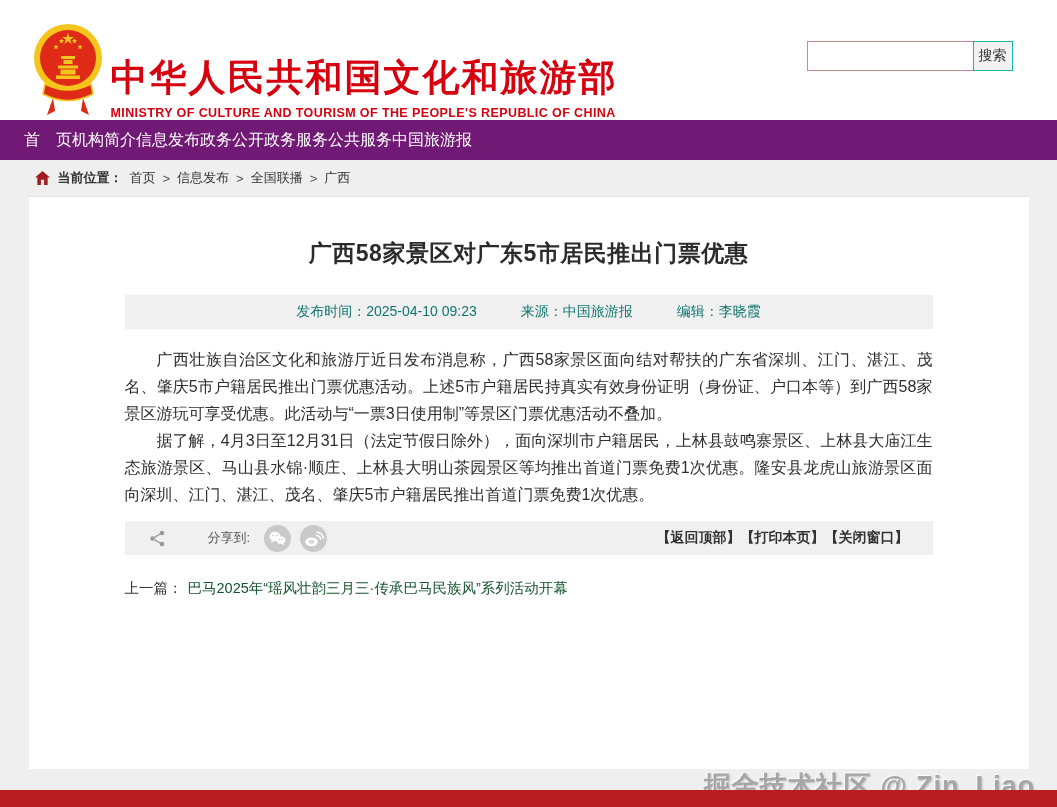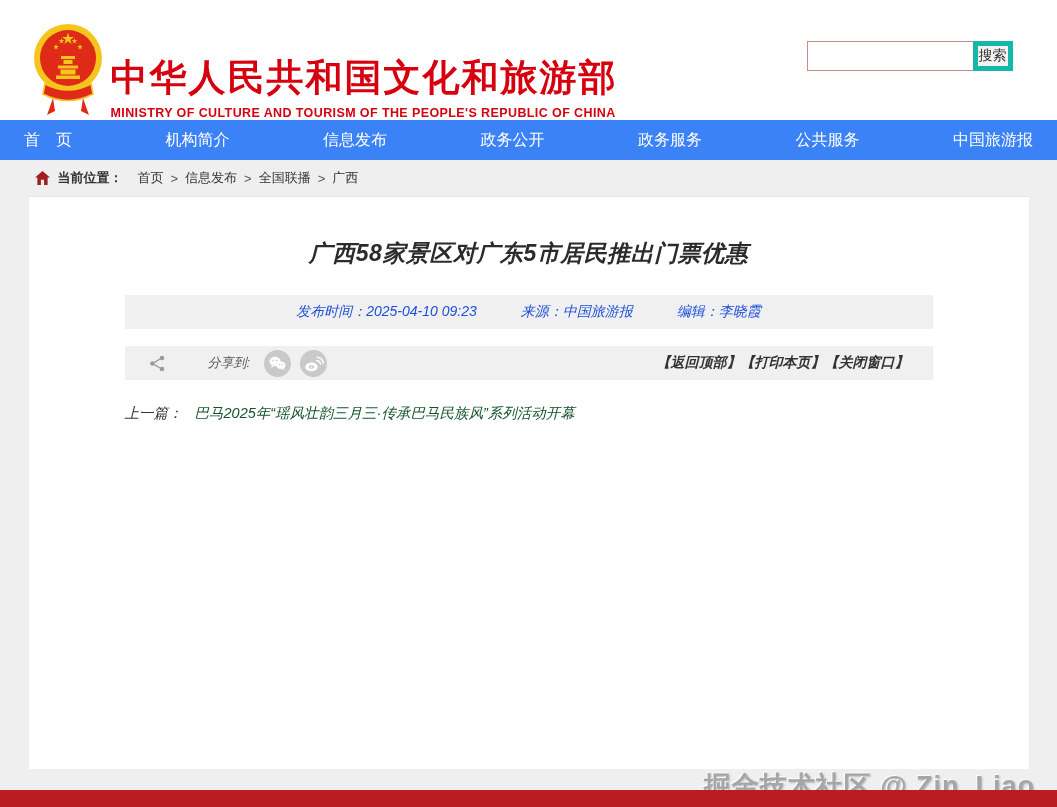--- a/index.html
+++ b/index.html
@@ -23,55 +23,55 @@
   }
   .site-subtitle {
     color: #D6000F; font-size: 12.5px; font-weight: bold; letter-spacing: 0.4px; margin-top: 6px;
   }
   .search { position: absolute; right: 16px; top: 41px; display: flex; }
   .search-input {
     width: 167px; height: 30px; border: 1px solid #C98A8A; outline: none;
     font-size: 14px; padding: 0 6px; background: #fff;
   }
   .search-button {
-    width: 40px; height: 30px; border: 5px solid #14b8a6; background: #F2F2F2;
+    width: 40px; height: 30px; border: 1px solid #14b8a6; background: #F2F2F2;
     font-size: 14px; color: #333; cursor: pointer; margin-left: -1px;
     font-family: "Liberation Sans", "DejaVu Sans", sans-serif;
   }
 
   
   .main-nav {
-    background: #3b82f6; height: 40px; display: flex; align-items: center;
-    justify-content: space-between; padding: 0 24px;
+    background: #701a75; height: 40px; display: flex; align-items: center;
+    justify-content: flex-start; padding: 0 24px;
   }
   .nav-item {
     color: #fff; font-size: 16px; text-decoration: none; line-height: 40px; cursor: pointer;
   }
 
   
   .breadcrumb-bar { background: #EFEFEF; height: 36px; }
   .breadcrumb { display: flex; align-items: center; height: 36px; font-size: 13px; color: #333; padding-left: 6px; }
   .home-icon { width: 15px; height: 14px; margin-right: 8px; display: inline-block; }
-  .bc-prefix { font-weight: 600; margin-right: 8px; }
+  .bc-prefix { font-weight: 600; }
   .bc-link { color: #333; text-decoration: none; margin: 0 7px; cursor: pointer; }
   .bc-sep { color: #555; }
 
   
-  .main-bg { background: #EFEFEF; font-style: italic; }
+  .main-bg { background: #EFEFEF; }
   .article-box {
     background: #fff; width: 1000px; margin: 0 auto; height: 573px;
     padding: 41px 96px 0 96px; border-top: 1px solid #E4E4E4;
   }
   .article-title {
     text-align: center; font-size: 23px; font-weight: bold; color: #2b2b2b; letter-spacing: 0.5px;
   }
   .meta-bar {
     margin-top: 26px; background: #F0F0F0; height: 34px;
     display: flex; align-items: center; justify-content: center; gap: 44px;
-    font-size: 14px; color: #1d4ed8;
+    font-size: 14px; color: #0f766e;
   }
   .meta-group { white-space: nowrap; }
   .article-body { margin-top: 17px; }
   .article-body p {
     font-size: 16px; line-height: 27px; color: #2e2e2e; text-indent: 2em;
     text-align: justify;
   }
 
   
   .share-bar {
@@ -81,21 +81,21 @@
   .share-left { display: flex; align-items: center; }
   .share-nodes { width: 17px; height: 17px; }
   .share-label { font-size: 13px; color: #555; margin-left: 42px; margin-right: 14px; }
   .share-icon-btn { width: 27px; height: 27px; margin-right: 9px; border: none; background: none; padding: 0; cursor: pointer; }
   .share-right { display: flex; align-items: center; gap: 0; }
   .action-link { font-size: 14px; font-weight: bold; color: #333; text-decoration: none; cursor: pointer; }
 
   
   .pn-links { margin-top: 24px; }
   .pn-row { font-size: 14.5px; color: #333; margin-bottom: 18px; }
-  .pn-label { margin-right: 8px; }
+  .pn-label { margin-right: 1px; }
   .pn-title { color: #14532d; text-decoration: none; cursor: pointer; }
 
   
   .footer-bar {
     position: absolute; left: 0; right: 0; bottom: 0; height: 17px; background: #B91C21;
   }
   .watermark {
     position: absolute; right: 22px; top: 768px;
     font-size: 27px; font-weight: bold; color: #A6A6A6; letter-spacing: 1px;
     text-shadow: -1px -1px 0 rgba(255,255,255,0.85), 1px 1px 2px rgba(0,0,0,0.25);
@@ -169,20 +169,22 @@
   <article class="article-box">
     <h1 class="article-title">广西58家景区对广东5市居民推出门票优惠</h1>
 
     <div class="meta-bar">
       <span class="meta-group"><span>发布时间：</span><span>2025-04-10 09:23</span></span>
       <span class="meta-group"><span>来源：</span><span>中国旅游报</span></span>
       <span class="meta-group"><span>编辑：</span><span>李晓霞</span></span>
     </div>
 
     <div class="article-body">
+      <p>广西壮族自治区文化和旅游厅近日发布消息称，广西58家景区面向结对帮扶的广东省深圳、江门、湛江、茂名、肇庆5市户籍居民推出门票优惠活动。上述5市户籍居民持真实有效身份证明（身份证、户口本等）到广西58家景区游玩可享受优惠。此活动与“一票3日使用制”等景区门票优惠活动不叠加。</p>
+      <p>据了解，4月3日至12月31日（法定节假日除外），面向深圳市户籍居民，上林县鼓鸣寨景区、上林县大庙江生态旅游景区、马山县水锦·顺庄、上林县大明山茶园景区等均推出首道门票免费1次优惠。隆安县龙虎山旅游景区面向深圳、江门、湛江、茂名、肇庆5市户籍居民推出首道门票免费1次优惠。</p>
     </div>
 
     <div class="share-bar">
       <div class="share-left">
         <svg class="share-nodes" viewBox="0 0 17 17">
           <circle cx="13" cy="3" r="2.3" fill="#9a9a9a"></circle>
           <circle cx="3.5" cy="8.5" r="2.3" fill="#9a9a9a"></circle>
           <circle cx="13" cy="14" r="2.3" fill="#9a9a9a"></circle>
           <line x1="5.5" y1="7.4" x2="11" y2="4" stroke="#9a9a9a" stroke-width="1.4"></line>
           <line x1="5.5" y1="9.6" x2="11" y2="13" stroke="#9a9a9a" stroke-width="1.4"></line>

